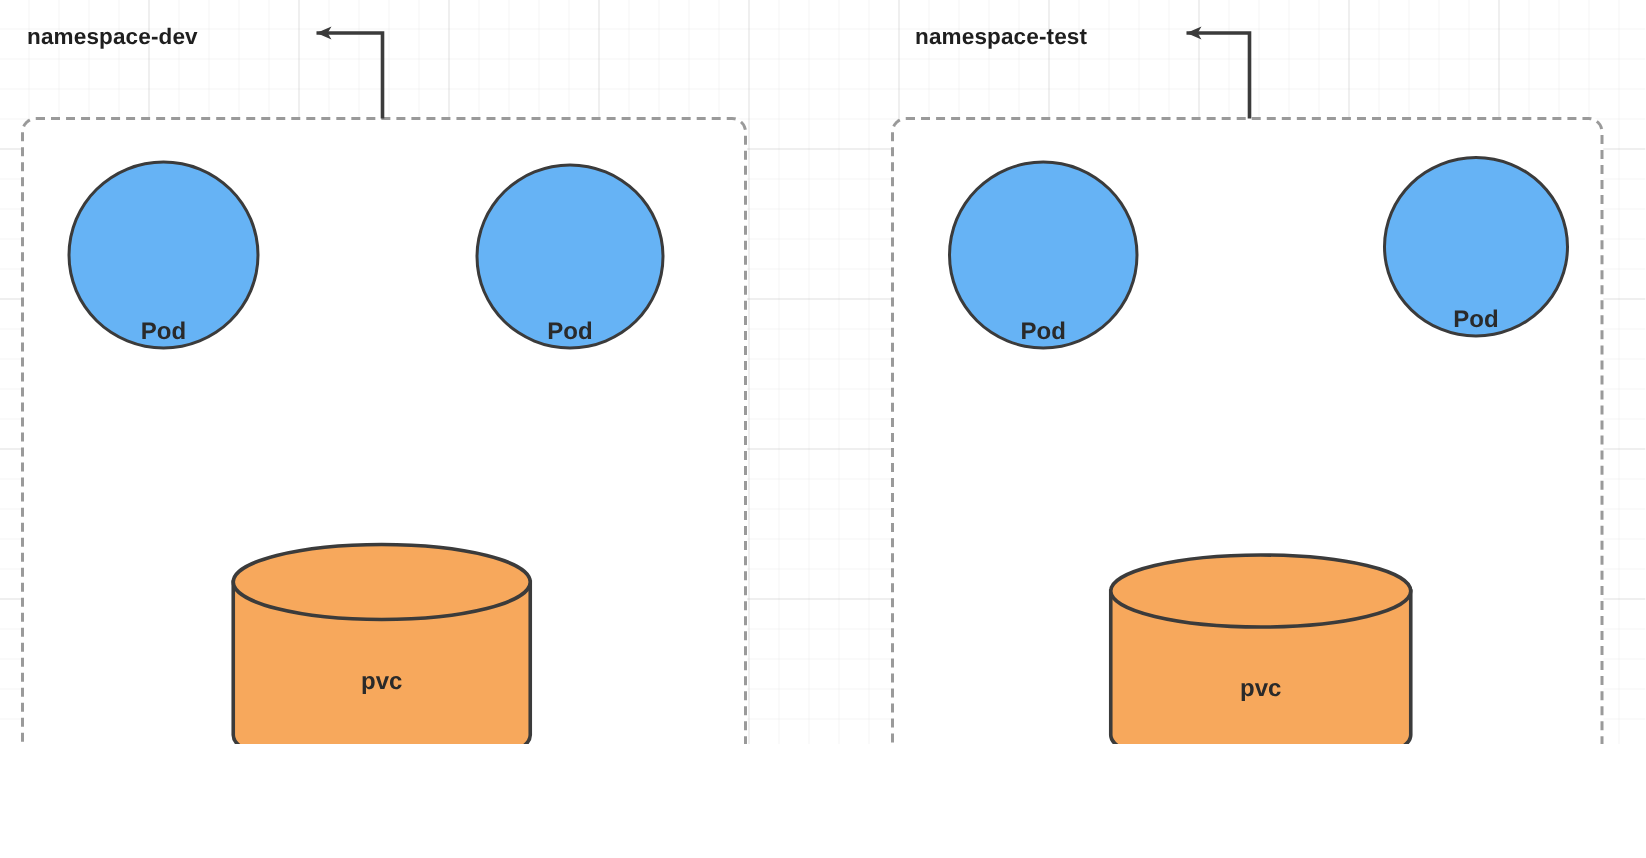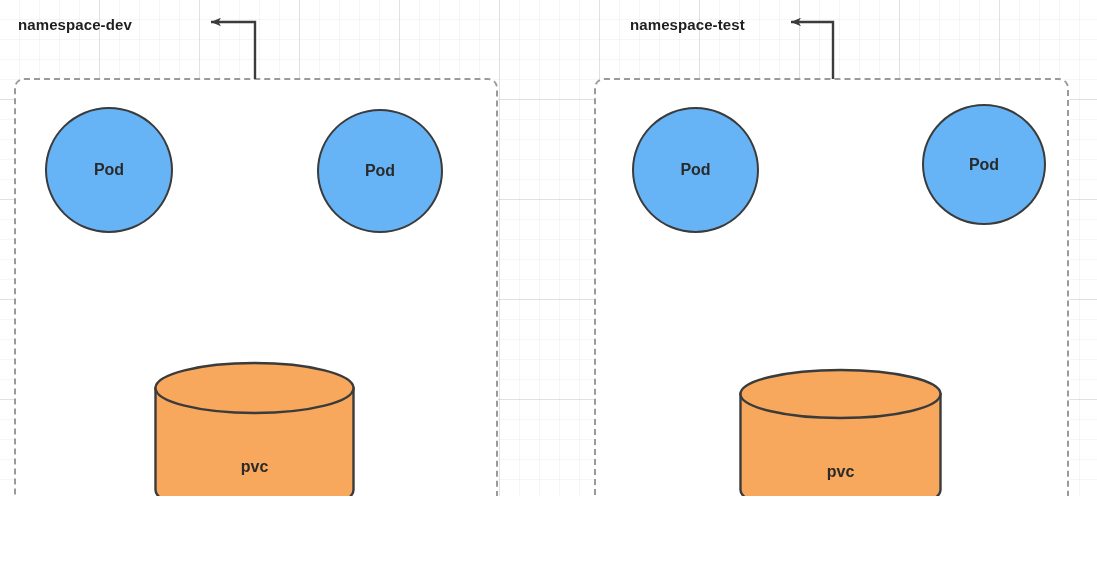--- a/index.html
+++ b/index.html
@@ -37,42 +37,42 @@
   
   .ns-label {
     position: absolute;
     font-size: 15px;
     font-weight: bold;
     color: #1f1f1f;
     white-space: nowrap;
     letter-spacing: 0.1px;
   }
   #ns-dev-label  { left: 18px;  top: 16px; }
-  #ns-test-label { left: 630px; top: 16px; }
+  #ns-test-label { left: 610px; top: 16px; }
 
   
   .connector {
     position: absolute;
     left: 0;
     top: 0;
     width: 1097px;
     height: 572px;
     pointer-events: none;
     overflow: visible;
   }
 
   
   .pod {
     position: absolute;
     box-sizing: border-box;
     border-radius: 50%;
     background: #66b3f5;
     border: 2px solid #3b3b3b;
     display: flex;
-    align-items: center;
+    align-items: flex-end;
     justify-content: center;
   }
   .pod-label {
     font-size: 16px;
     font-weight: bold;
     color: #2a2a2a;
     pointer-events: none;
   }
   #pod-dev-1  { left: 45px;  top: 107px; width: 128px; height: 126px; }
   #pod-dev-2  { left: 317px; top: 109px; width: 126px; height: 124px; }
@@ -85,21 +85,20 @@
   }
   .pvc svg { display: block; overflow: visible; }
   .pvc-label {
     position: absolute;
     width: 100%;
     text-align: center;
     font-size: 16px;
     font-weight: bold;
     color: #2a2a2a;
     pointer-events: none;
-    margin-top: 12px;
   }
   #pvc-dev  { left: 154px; top: 362px; width: 201px; height: 154px; }
   #pvc-test { left: 739px; top: 369px; width: 203px; height: 146px; }
   #pvc-dev .pvc-label  { top: 84px; }
   #pvc-test .pvc-label { top: 82px; }
 </style>
 </head>
 <body>
 
 <div id="canvas">

